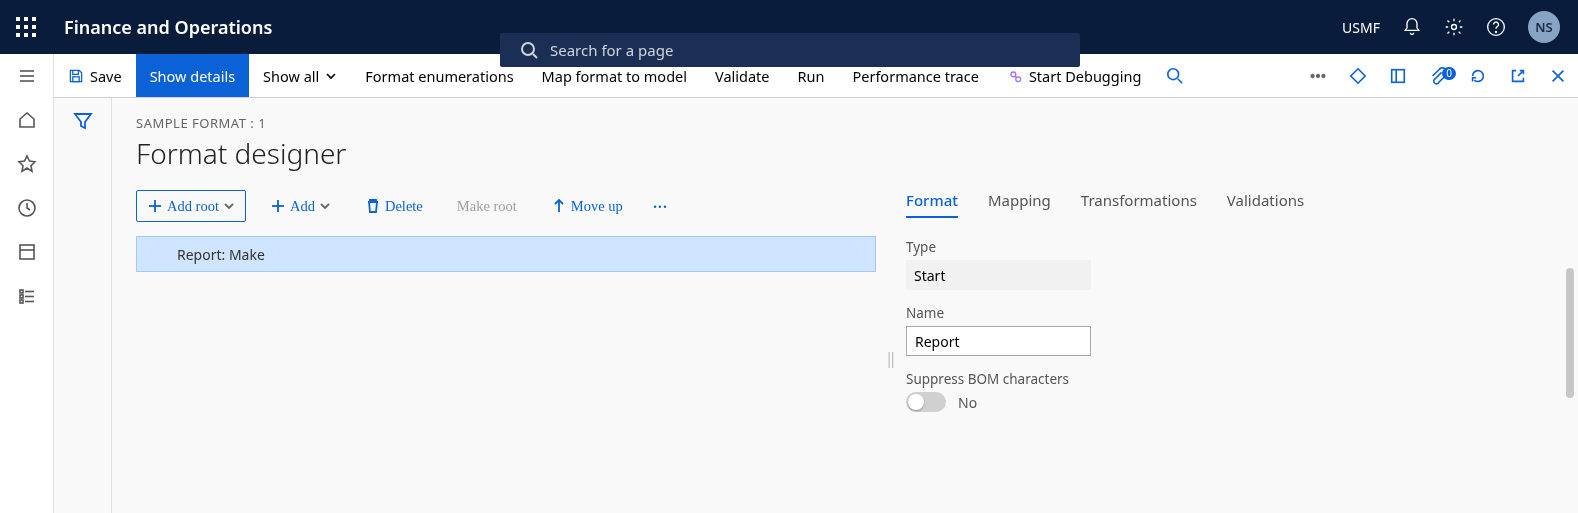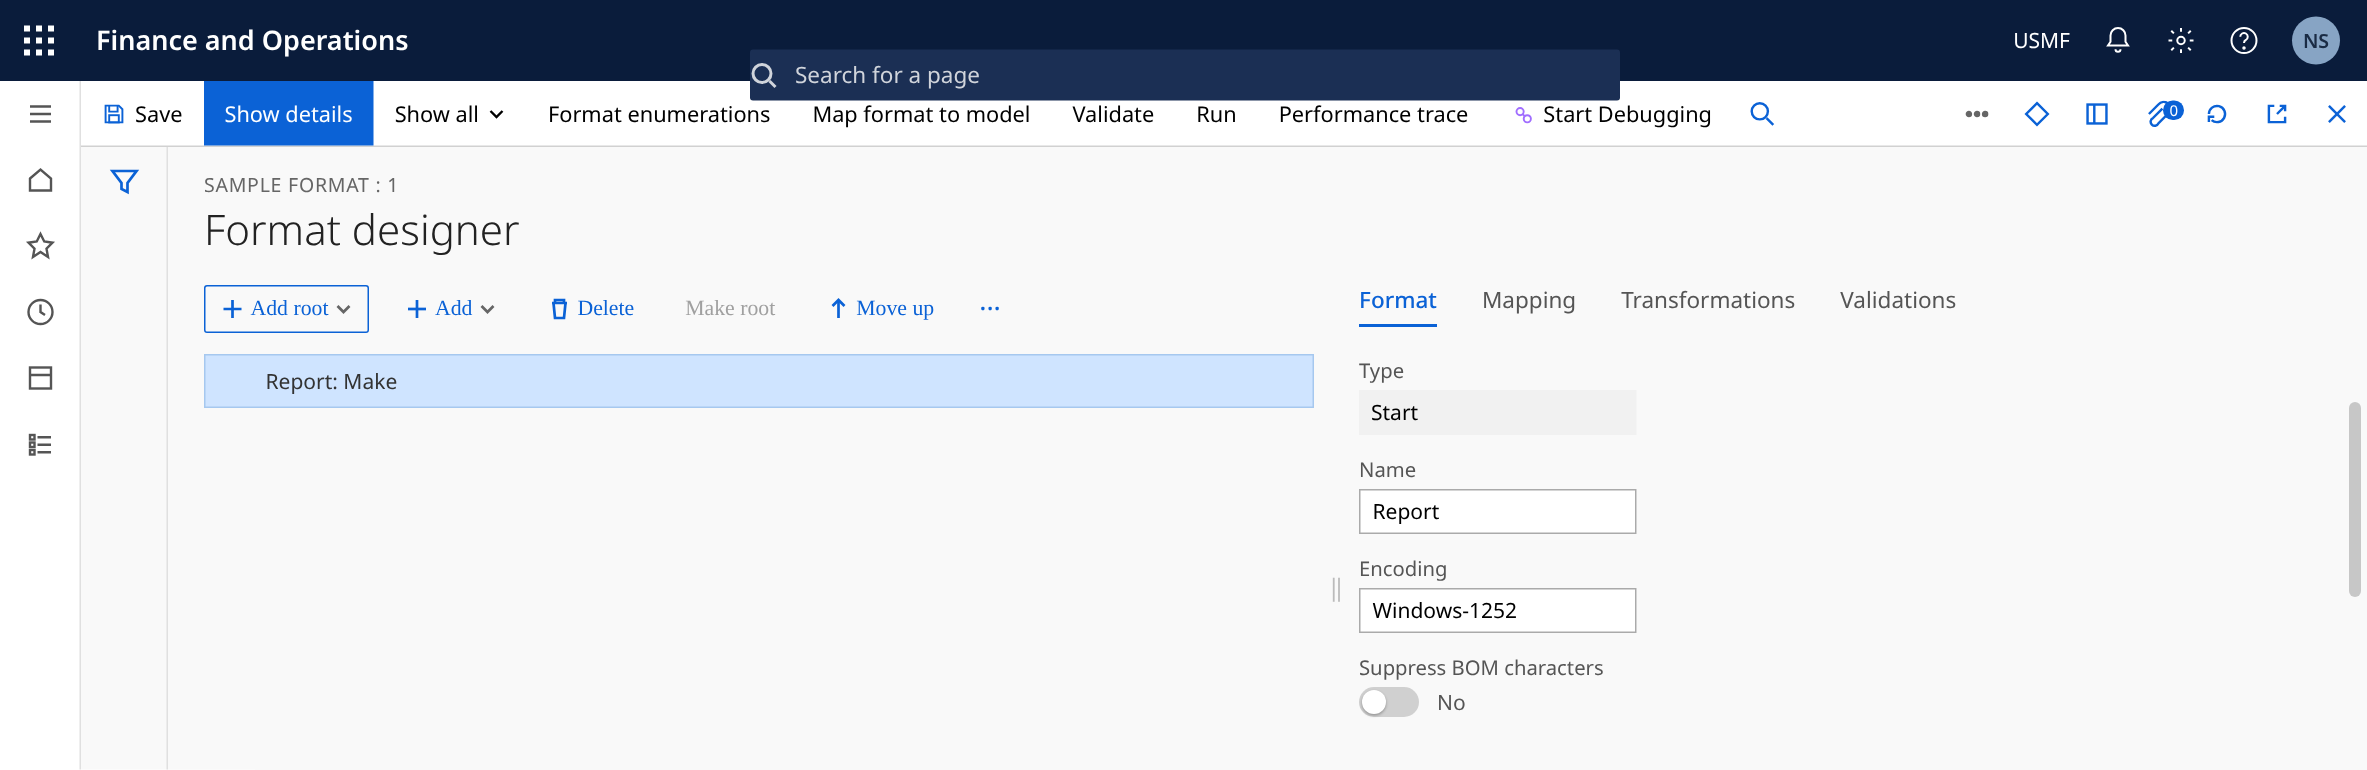--- a/index.html
+++ b/index.html
@@ -27,21 +27,21 @@
   .app-title { font-size: 18px; font-weight: 600; }
   .search-box {
     position: absolute;
     left: 500px;
     width: 580px;
     height: 34px;
     background: #1b2f54;
     border-radius: 2px;
     display: flex;
     align-items: center;
-    padding: 0 0;
+    padding: 0 20px;
     cursor: text;
     margin-top: 45px;
   }
   .search-box svg { width: 18px; height: 18px; margin-right: 12px; stroke: #d0d4db; fill: none; stroke-width: 2; }
   .search-box .ph { color: #d0d4db; font-size: 15px; }
   .header-right {
     margin-left: auto;
     display: flex;
     align-items: center;
     gap: 22px;
@@ -443,24 +443,20 @@
 
         <div class="field">
           <label>Type</label>
           <div class="readonly">Start</div>
         </div>
         <div class="field">
           <label>Name</label>
           <input class="input" value="Report" style="">
         </div>
         <div class="field">
-          <label>Encoding</label>
-          <input class="input" value="Windows-1252" style="">
-        </div>
-        <div class="field">
           <label>Suppress BOM characters</label>
           <div class="toggle-row">
             <div class="toggle"></div>
             <span class="toggle-label">No</span>
           </div>
         </div>
       </div>
     </div>
 
     <div class="vscroll"></div>

